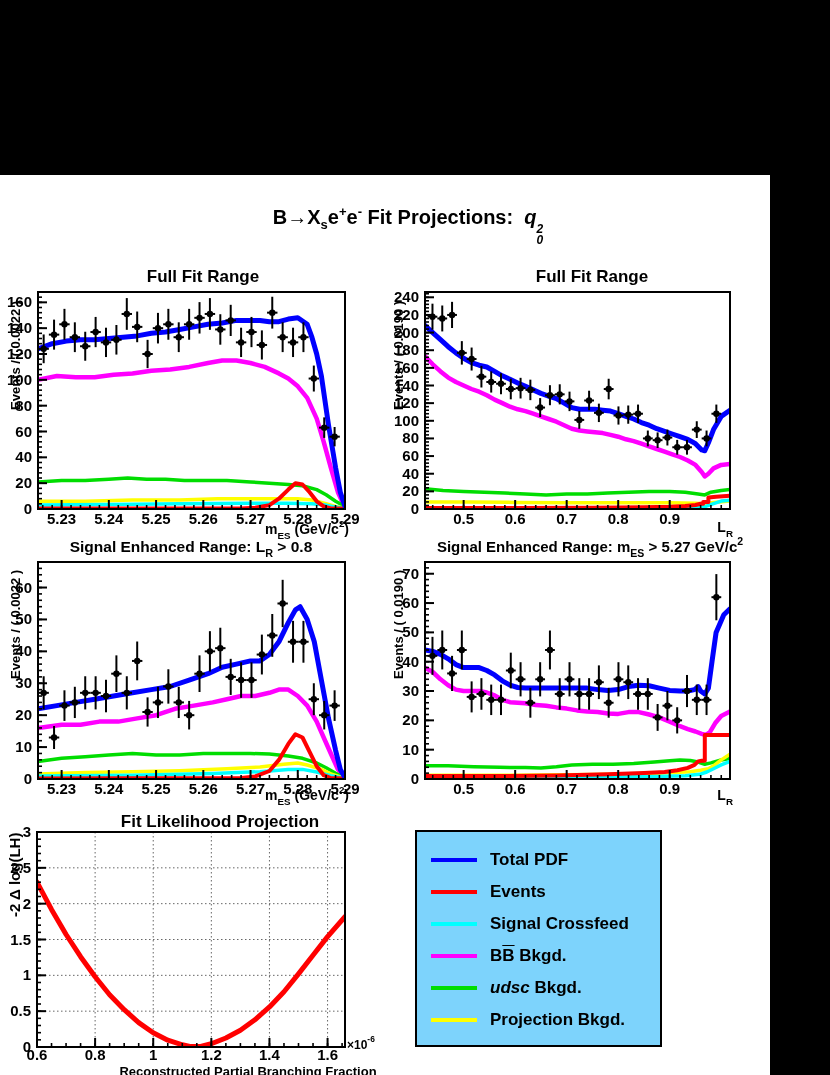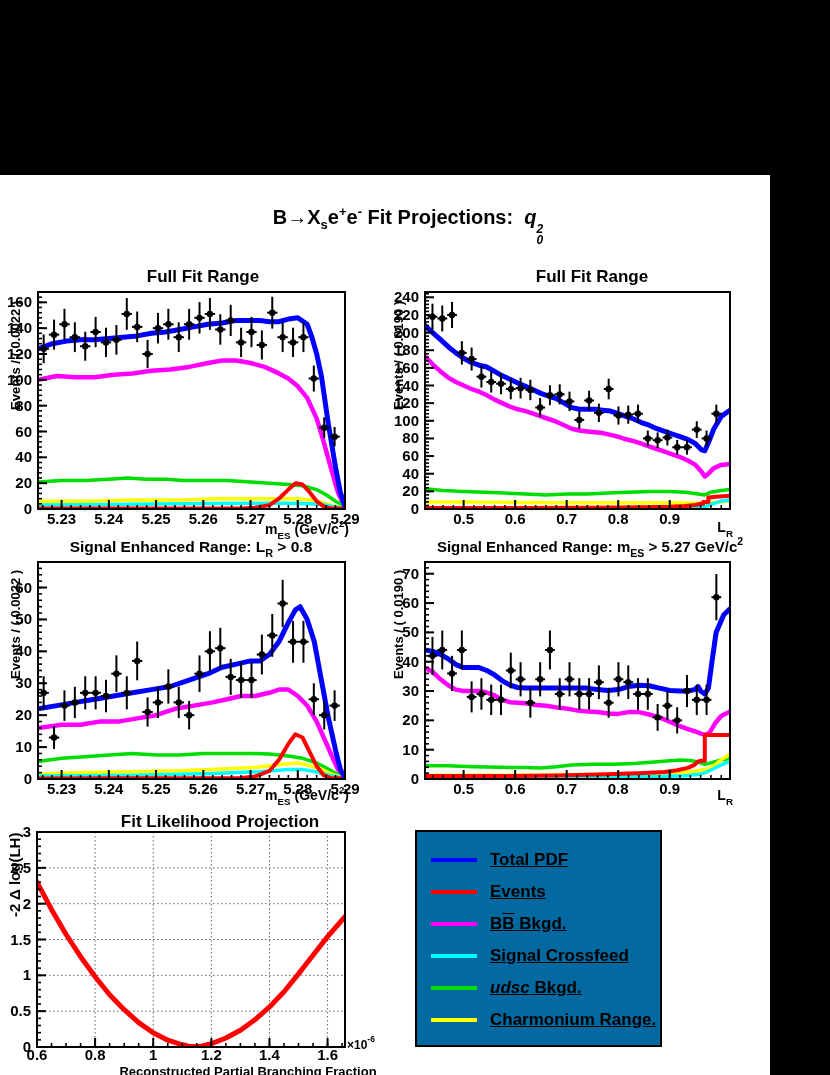--- a/index.html
+++ b/index.html
@@ -9,22 +9,22 @@
   .main-title{position:absolute;top:29px;left:0;width:816px;text-align:center;
               font-weight:bold;font-size:20px;color:#000;white-space:pre;}
   .main-title sub{font-size:13px;}
   .main-title sup{font-size:13px;}
   .q{font-style:italic;}
   .stk{display:inline-flex;flex-direction:column;font-size:12px;line-height:11px;
        vertical-align:-9px;font-style:italic;font-weight:bold;}
   .stk span{display:block;text-align:left;}
   .chart{position:absolute;}
   svg text{font-family:"Liberation Sans",sans-serif;font-weight:bold;fill:#000;}
-  .legend{position:absolute;left:415px;top:655px;width:247px;height:217px;background:#0369a1;
-          border:2px solid #000;box-sizing:border-box;padding:12px 0 0 14px;text-decoration:underline;}
+  .legend{position:absolute;left:415px;top:655px;width:247px;height:217px;background:#7dd3fc;
+          border:2px solid #000;box-sizing:border-box;padding:12px 0 0 14px;}
   .lg-row{display:flex;align-items:center;height:32px;}
   .lg-line{width:46px;height:4px;margin-right:13px;flex:none;}
   .lg-label{font-weight:bold;font-size:17px;color:#000;white-space:pre;}
 </style>
 </head>
 <body>
 
 <div class="page">
   <div class="canvas">
 
@@ -1026,31 +1026,31 @@
     <div class="legend" id="legend">
         <div class="lg-row">
           <span class="lg-line" style="background: rgb(0, 0, 255);"></span>
           <span class="lg-label"><span>Total PDF</span></span>
         </div>
         <div class="lg-row">
           <span class="lg-line" style="background: rgb(255, 0, 0);"></span>
           <span class="lg-label"><span>Events</span></span>
         </div>
         <div class="lg-row">
+          <span class="lg-line" style="background: rgb(0, 255, 255);"></span>
+          <span class="lg-label"><span>Signal Crossfeed</span></span>
+        </div>
+        <div class="lg-row">
           <span class="lg-line" style="background: rgb(255, 0, 255);"></span>
           <span class="lg-label"><span>B</span><span style="text-decoration: overline;">B</span><span> Bkgd.</span></span>
-        </div>
-        <div class="lg-row">
-          <span class="lg-line" style="background: rgb(0, 255, 255);"></span>
-          <span class="lg-label"><span>Signal Crossfeed</span></span>
         </div>
         <div class="lg-row">
           <span class="lg-line" style="background: rgb(0, 221, 0);"></span>
           <span class="lg-label"><span style="font-style: italic; margin-top: 32px;">udsc</span><span> Bkgd.</span></span>
         </div>
         <div class="lg-row">
           <span class="lg-line" style="background: rgb(255, 255, 0);"></span>
-          <span class="lg-label"><span>Charmonium Range.</span></span>
+          <span class="lg-label"><span>Projection Bkgd.</span></span>
         </div>
       </div>
 
   </div>
 </div>
 
 </body></html>

